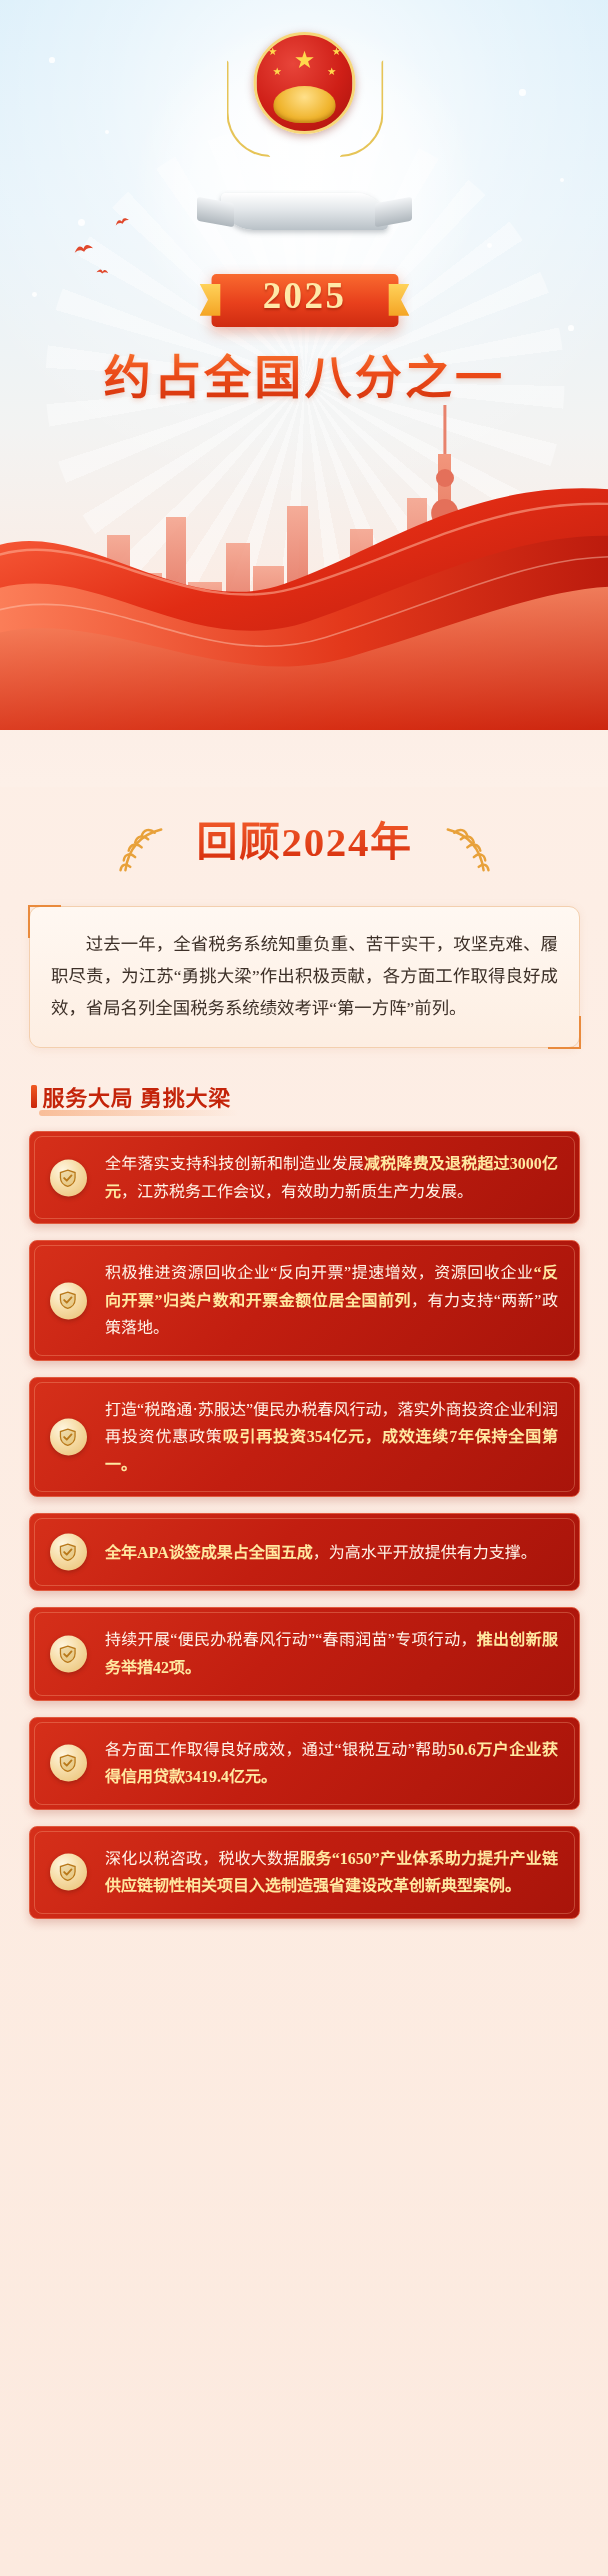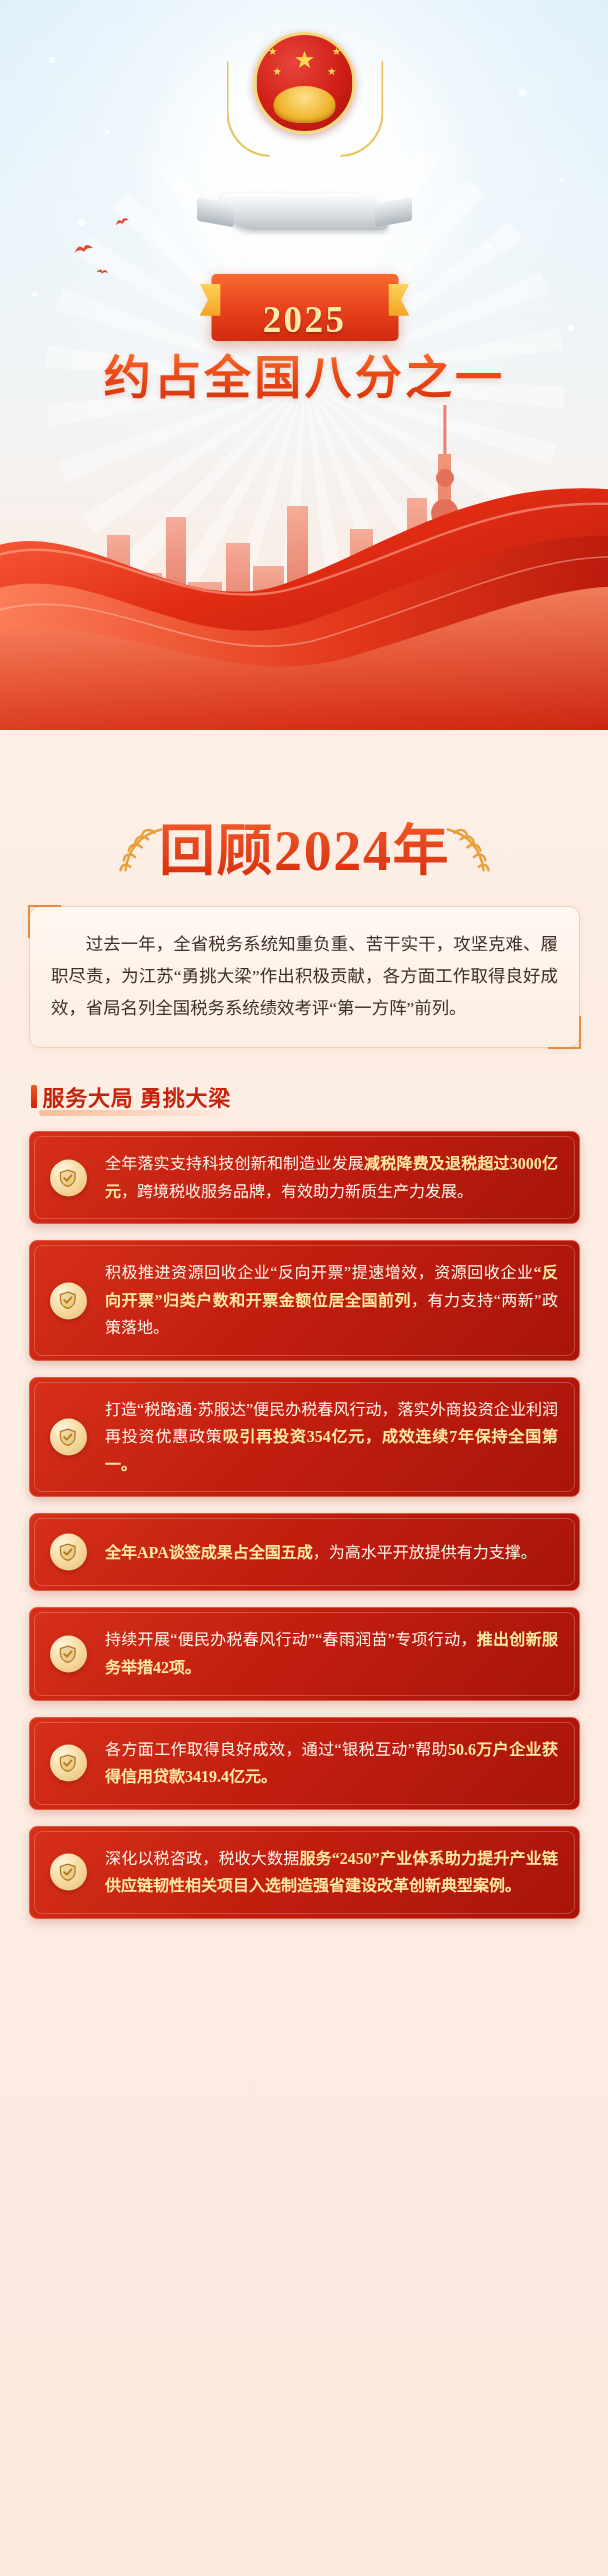--- a/index.html
+++ b/index.html
@@ -121,25 +121,25 @@
     width: 21px; height: 11.4px;
     color: #e0492d;
   }
   .bird svg { width: 100%; height: 100%; display: block; }
 
   
   .year-badge {
     position: absolute;
     left: 50%; top: 274px;
     transform: translateX(-50%);
-    width: 187px; height: 67px;
+    width: 187px; height: 53px;
     background: linear-gradient(180deg, #f96a2f 0%, #e8401c 55%, #cf2b10 100%);
     border-radius: 4.9px;
     box-shadow: 0 4.9px 13px rgba(210,60,20,.35);
-    display: flex; align-items: flex-end; justify-content: center;
+    display: flex; align-items: flex-start; justify-content: center;
   }
   .year-badge:before, .year-badge:after {
     content: "";
     position: absolute;
     top: 9.7px;
     width: 21px; height: 32px;
     background: linear-gradient(180deg, #ffd25a, #f4a424);
   }
   .year-badge:before { left: -11.4px; clip-path: polygon(0 0,100% 0,100% 100%,0 100%,40% 50%); }
   .year-badge:after  { right: -11.4px; clip-path: polygon(0 0,100% 0,60% 50%,100% 100%,0 100%); }
@@ -205,21 +205,21 @@
 
   
   .review-head {
     position: relative;
     margin-top: 31px;
     text-align: center;
     height: 73px;
   }
   .review-title {
     font-family: "Liberation Serif", "DejaVu Serif", serif;
-    font-size: 56px;
+    font-size: 41px;
     font-weight: bold;
     letter-spacing: 1.6px;
     background: linear-gradient(180deg, #f15a2a 0%, #d42b0b 100%);
     -webkit-background-clip: text; background-clip: text;
     color: transparent;
     display: inline-block;
     line-height: 1.2;
   }
   .laurel {
     position: absolute; top: 4.9px;
@@ -483,21 +483,21 @@
 
 <div class="cards" id="cards-container">
     <div class="card">
       <div class="badge">
         <svg viewBox="0 0 24 24" aria-hidden="true">
           <path d="M12 2 L21 5 V11 C21 16.2 17.2 20.6 12 22 C6.8 20.6 3 16.2 3 11 V5 Z" fill="#b8860b" opacity=".22"></path>
           <path d="M12 2 L21 5 V11 C21 16.2 17.2 20.6 12 22 C6.8 20.6 3 16.2 3 11 V5 Z" fill="none" stroke="#b9791b" stroke-width="1.6"></path>
           <path d="M7.6 11.8 L10.8 15 L16.6 8.6" fill="none" stroke="#b9791b" stroke-width="2.3" stroke-linecap="round" stroke-linejoin="round"></path>
         </svg>
       </div>
-      <p class="card-text"><span>全年落实支持科技创新和制造业发展</span><b>减税降费及退税超过3000亿元</b><span>，跨境税收服务品牌，有效助力新质生产力发展。</span></p>
+      <p class="card-text"><span>全年落实支持科技创新和制造业发展</span><b>减税降费及退税超过3000亿元</b><span>，江苏税务工作会议，有效助力新质生产力发展。</span></p>
     </div>
     <div class="card">
       <div class="badge">
         <svg viewBox="0 0 24 24" aria-hidden="true">
           <path d="M12 2 L21 5 V11 C21 16.2 17.2 20.6 12 22 C6.8 20.6 3 16.2 3 11 V5 Z" fill="#b8860b" opacity=".22"></path>
           <path d="M12 2 L21 5 V11 C21 16.2 17.2 20.6 12 22 C6.8 20.6 3 16.2 3 11 V5 Z" fill="none" stroke="#b9791b" stroke-width="1.6"></path>
           <path d="M7.6 11.8 L10.8 15 L16.6 8.6" fill="none" stroke="#b9791b" stroke-width="2.3" stroke-linecap="round" stroke-linejoin="round"></path>
         </svg>
       </div>
       <p class="card-text"><span>积极推进资源回收企业“反向开票”提速增效，资源回收企业</span><b>“反向开票”归类户数和开票金额位居全国前列</b><span>，有力支持“两新”政策落地。</span></p>
@@ -543,19 +543,19 @@
       <p class="card-text"><span>各方面工作取得良好成效，通过“银税互动”帮助</span><b>50.6万户企业获得信用贷款3419.4亿元。</b></p>
     </div>
     <div class="card">
       <div class="badge">
         <svg viewBox="0 0 24 24" aria-hidden="true">
           <path d="M12 2 L21 5 V11 C21 16.2 17.2 20.6 12 22 C6.8 20.6 3 16.2 3 11 V5 Z" fill="#b8860b" opacity=".22"></path>
           <path d="M12 2 L21 5 V11 C21 16.2 17.2 20.6 12 22 C6.8 20.6 3 16.2 3 11 V5 Z" fill="none" stroke="#b9791b" stroke-width="1.6"></path>
           <path d="M7.6 11.8 L10.8 15 L16.6 8.6" fill="none" stroke="#b9791b" stroke-width="2.3" stroke-linecap="round" stroke-linejoin="round"></path>
         </svg>
       </div>
-      <p class="card-text"><span>深化以税咨政，税收大数据</span><b>服务“2450”产业体系助力提升产业链供应链韧性相关项目入选制造强省建设改革创新典型案例。</b></p>
+      <p class="card-text"><span>深化以税咨政，税收大数据</span><b>服务“1650”产业体系助力提升产业链供应链韧性相关项目入选制造强省建设改革创新典型案例。</b></p>
     </div>
   </div>
 
 
 
 
 
 </body></html>

